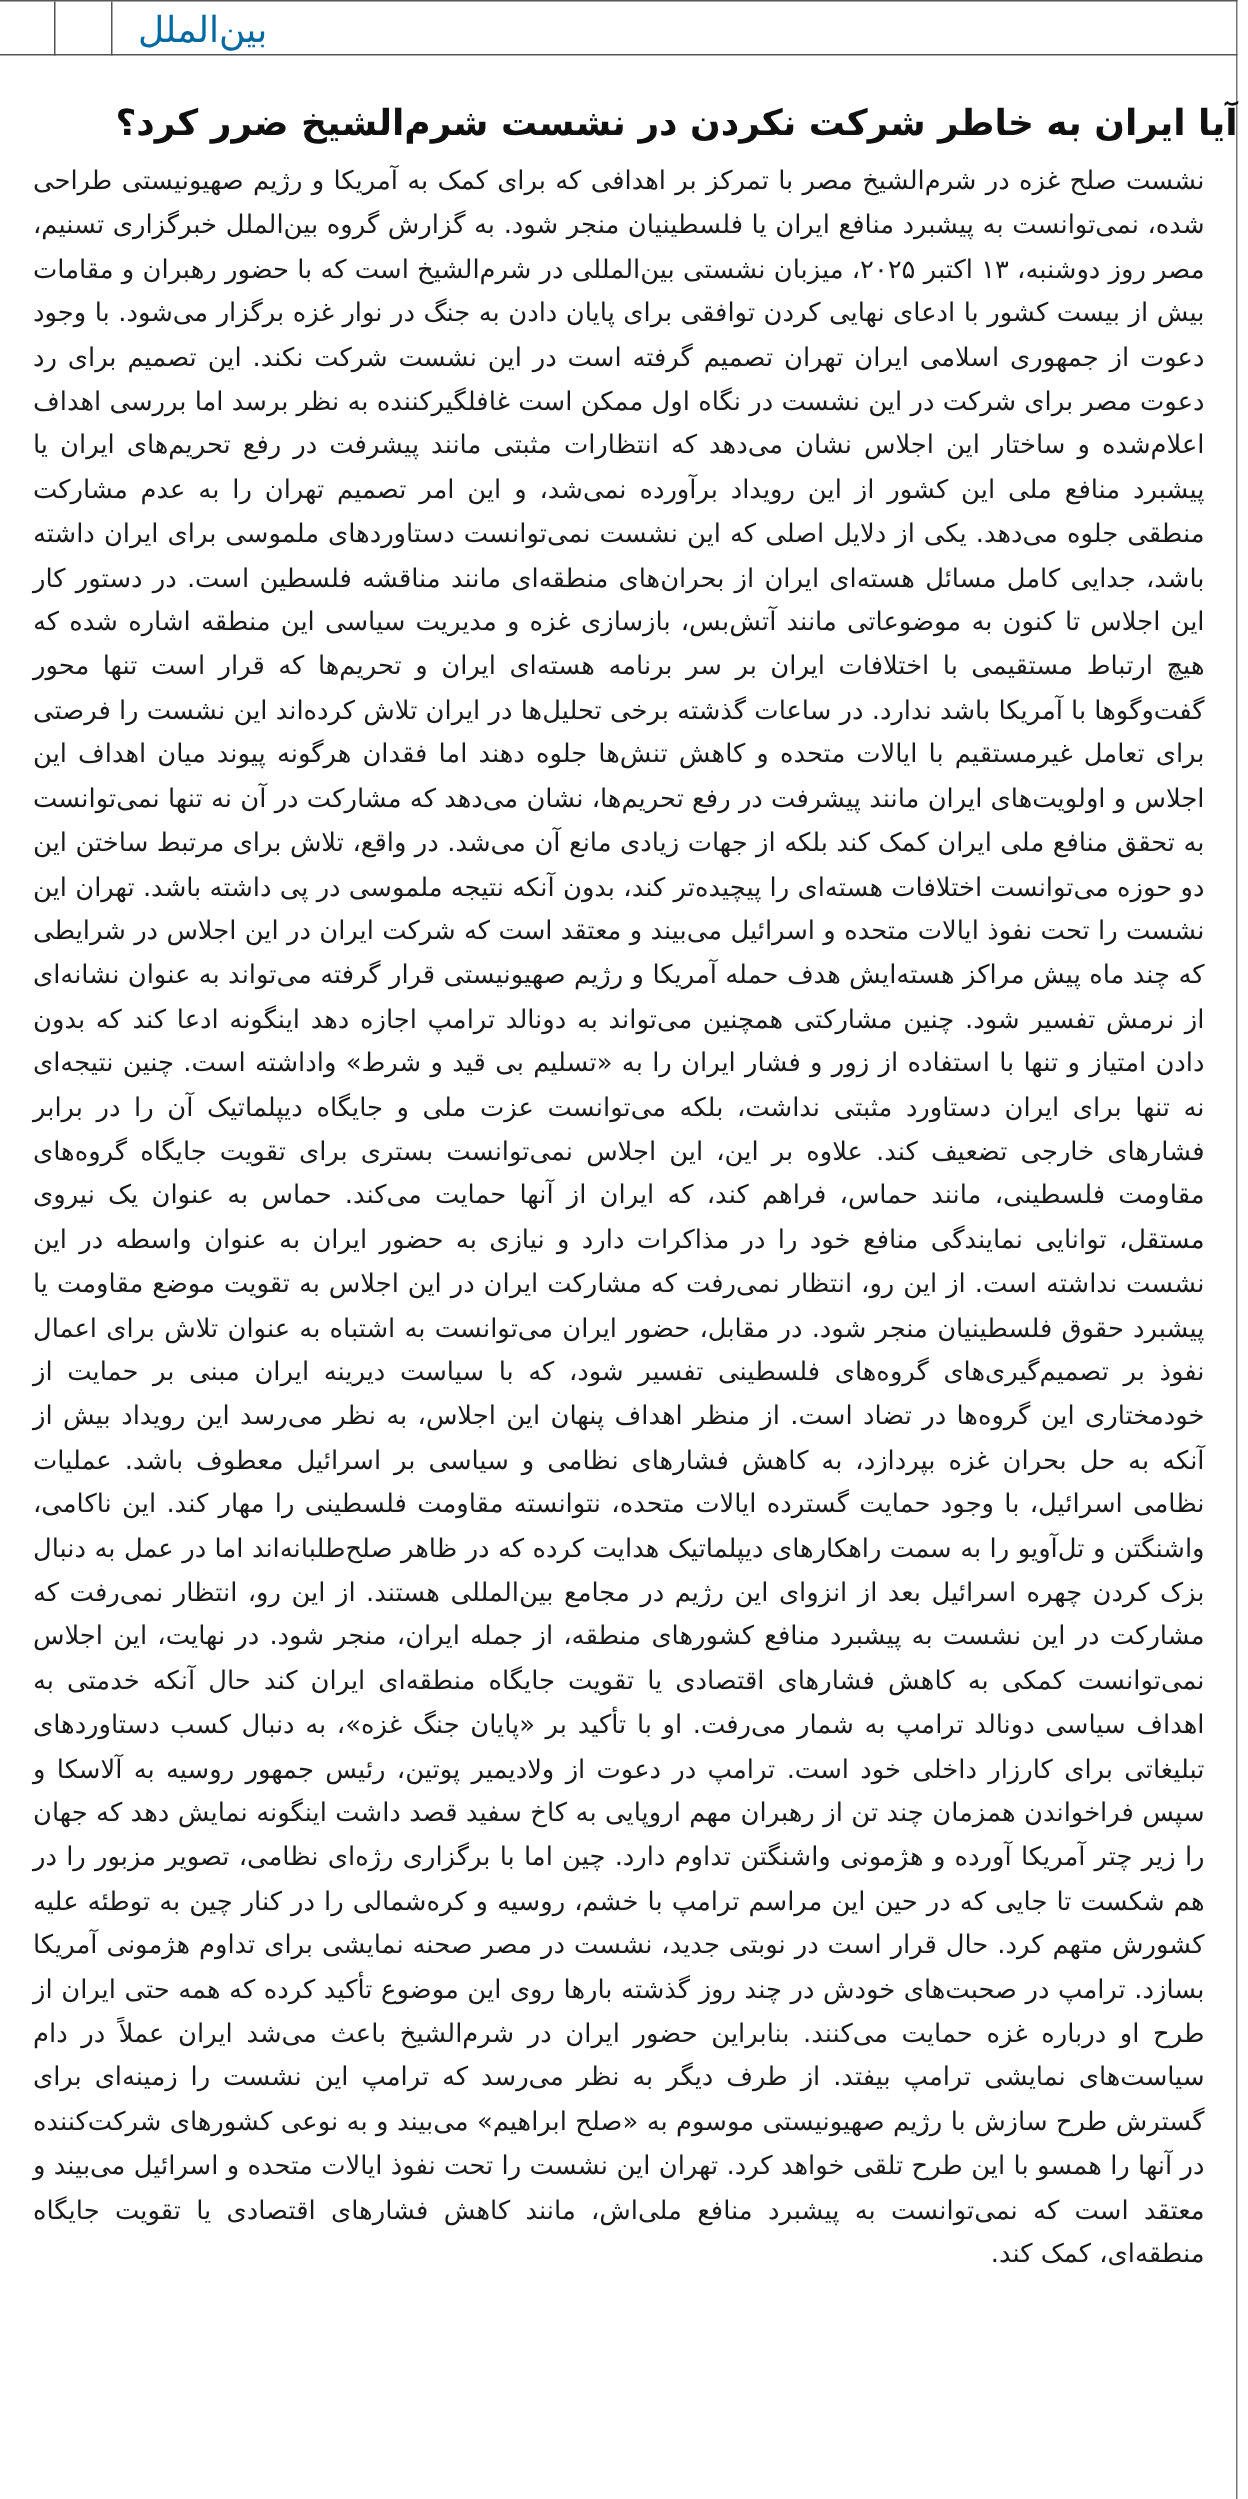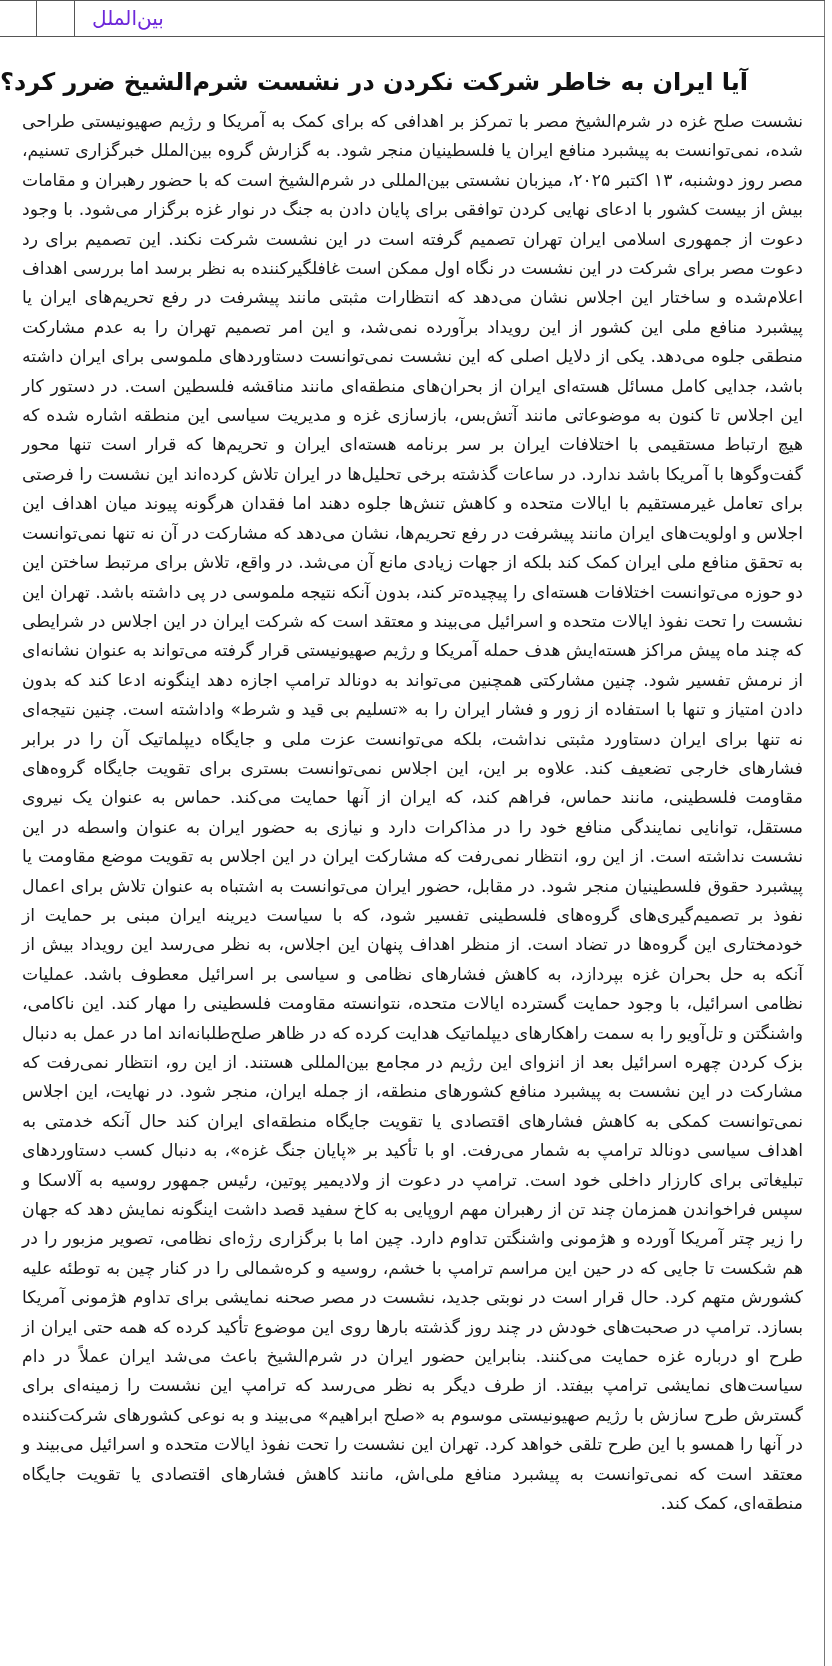--- a/index.html
+++ b/index.html
@@ -4,23 +4,23 @@
 <style>
   html, body { margin: 0; padding: 0; background: #ffffff; }
   body { width: 832px; height: 1666px; position: relative; overflow: hidden;
          font-family: "DejaVu Sans", sans-serif; color: #111; }
   .frame-right { position: absolute; top: 0; left: 824px; width: 1px; height: 1666px; background: #777; }
   .header { position: absolute; top: 0; left: 0; width: 825px; height: 37px;
             border-top: 1px solid #555; border-bottom: 1px solid #555; box-sizing: border-box; }
   .hdr-div { position: absolute; top: 0; width: 1px; height: 36px; background: #555; }
   .hdr-div.a { left: 36px; }
   .hdr-div.b { left: 74px; }
-  .section-label { position: absolute; left: 92px; top: 5px; font-size: 20px; color: #6d28d9;
+  .section-label { position: absolute; left: 92px; top: 5px; font-size: 24px; color: #0369a1;
                    direction: rtl; font-family: "DejaVu Sans", sans-serif; }
-  .title { position: absolute; top: 52px; left: 0; width: 825px; text-align: left;
+  .title { position: absolute; top: 52px; left: 0; width: 825px; text-align: right;
            direction: rtl; font-size: 24px; font-weight: bold; color: #111;
            font-family: "DejaVu Sans", sans-serif; letter-spacing: -0.5px; }
   .body-text { position: absolute; top: 95px; left: 10px; width: 805px;
                direction: rtl; text-align: justify; text-align-last: right;
                font-size: 17.2px; line-height: 29.4px; color: #1a1a1a;
                font-family: "DejaVu Sans", sans-serif; }
   .body-text p { margin: 12px; }
 </style>
 </head>
 <body>

